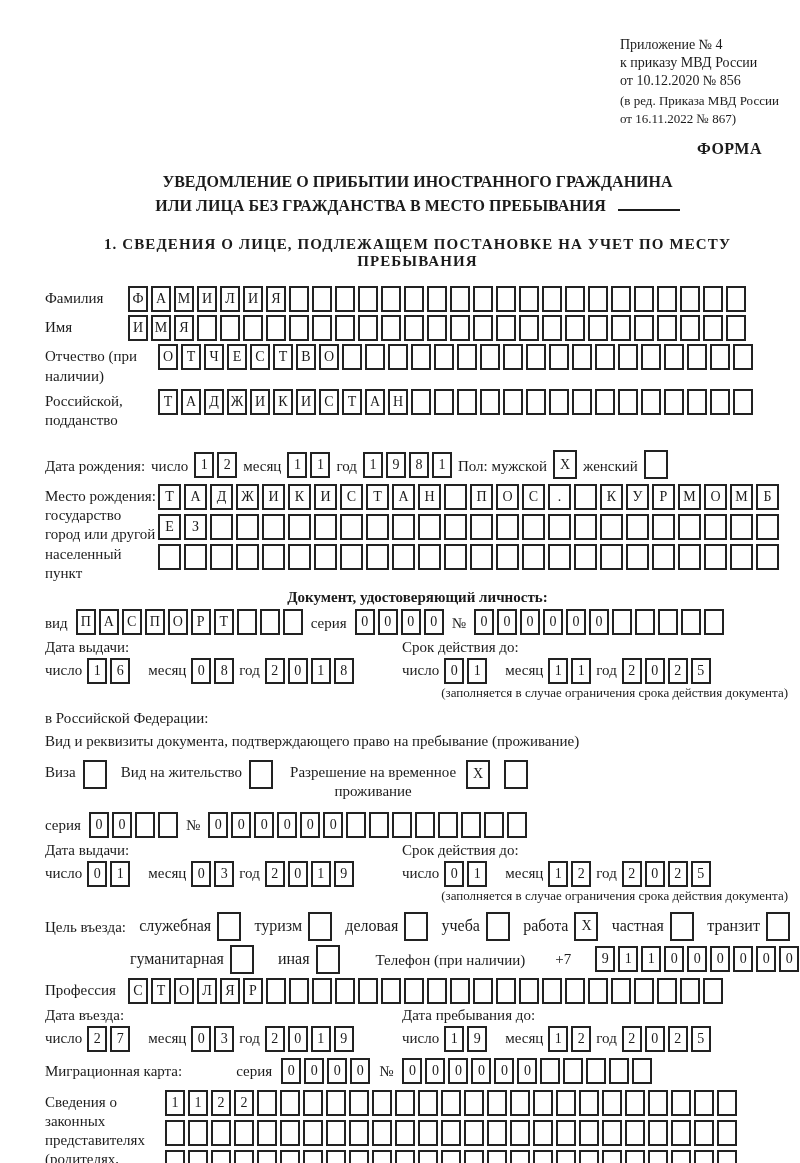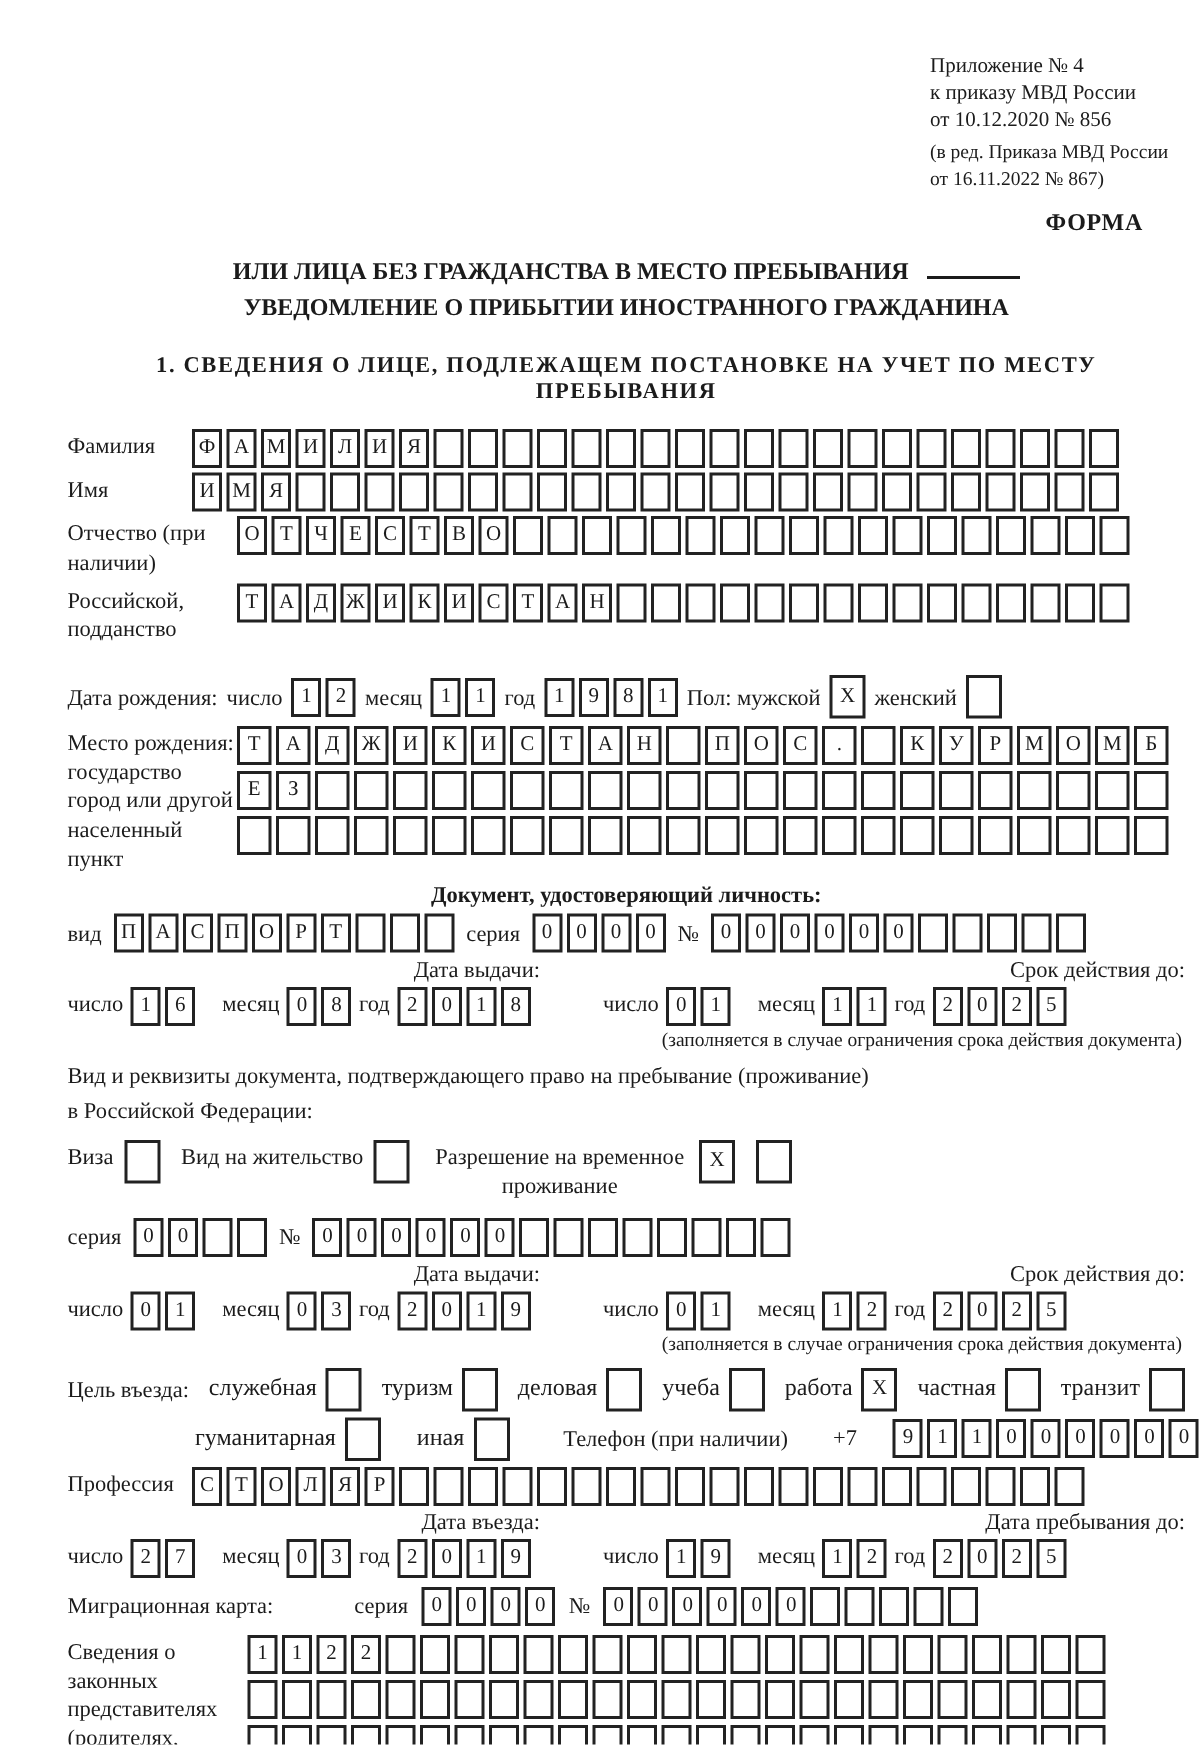--- a/index.html
+++ b/index.html
@@ -30,21 +30,21 @@
     display:inline-flex;align-items:center;justify-content:center;
     font-size:14px;line-height:1;
   }
   .wide .cell{width:19px;}
   .cbrow .cell{width:20px;height:25px;}
   .stack{display:flex;flex-direction:column;gap:4px;}
   
   .dcols{display:flex;justify-content:space-between;margin-top:2px;}
   .dcol-l{width:315px;}
   .dcol-r{width:388px;}
-  .dhead{font-size:15px;text-align:right;margin-bottom:2px;}
+  .dhead{font-size:15px;text-align:left;margin-bottom:2px;}
   .dategrp{display:flex;align-items:center;gap:5px;}
   .dategrp .lbl{padding-top:0;}
   .sp{width:8px;flex:none;}
   .note-right{font-size:13px;text-align:right;padding-right:2px;margin:1px 0 6px 0;}
   .intro{font-size:15px;line-height:1.55;margin-top:4px;}
   
   .options{display:flex;align-items:flex-start;margin:6px 0 10px 0;}
   .opt{display:flex;align-items:flex-start;gap:7px;margin-right:14px;}
   .opt .olbl{font-size:15px;line-height:1.3;padding-top:3px;}
   .opt .center{text-align:center;}
@@ -69,22 +69,22 @@
     <div>Приложение № 4</div>
     <div>к приказу МВД России</div>
     <div>от 10.12.2020 № 856</div>
     <div class="rev">(в ред. Приказа МВД России</div>
     <div class="rev">от 16.11.2022 № 867)</div>
   </div>
 
   <div class="forma">ФОРМА</div>
 
   <div class="title">
+    <div>УВЕДОМЛЕНИЕ О ПРИБЫТИИ ИНОСТРАННОГО ГРАЖДАНИНА</div>
     <div><span>ИЛИ ЛИЦА БЕЗ ГРАЖДАНСТВА В МЕСТО ПРЕБЫВАНИЯ</span><span class="blank"></span></div>
-    <div>УВЕДОМЛЕНИЕ О ПРИБЫТИИ ИНОСТРАННОГО ГРАЖДАНИНА</div>
   </div>
 
   <div class="sec">1. СВЕДЕНИЯ О ЛИЦЕ, ПОДЛЕЖАЩЕМ ПОСТАНОВКЕ НА УЧЕТ ПО МЕСТУ ПРЕБЫВАНИЯ</div>
 
   <div class="fields">
 
     <div class="row">
       <div class="lbl w83">Фамилия</div>
       <div class="cells">
           <span class="cell">Ф</span>
@@ -410,22 +410,22 @@
               <span class="cell">0</span>
               <span class="cell">2</span>
               <span class="cell">5</span>
             </span>
         </div>
       </div>
     </div>
     <div class="note-right">(заполняется в случае ограничения срока действия документа)</div>
 
     <div class="intro">
+      <div>в Российской Федерации:</div>
       <div>Вид и реквизиты документа, подтверждающего право на пребывание (проживание)</div>
-      <div>в Российской Федерации:</div>
     </div>
 
     <div class="options">
       <div class="opt">
         <span class="olbl">Виза</span>
         <span class="cells cbrow">
             <span class="cell"></span>
           </span>
       </div>
       <div class="opt">

